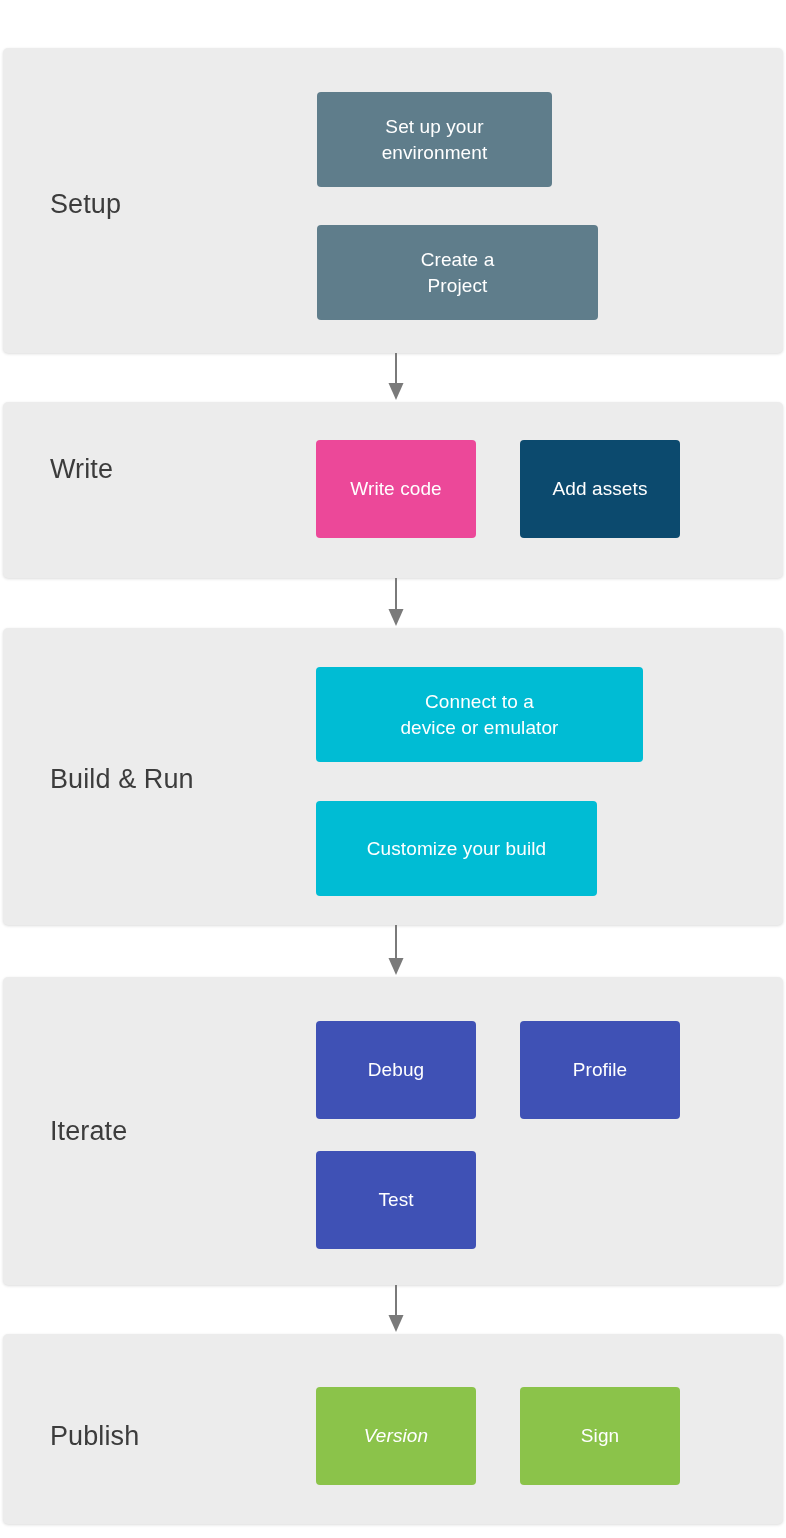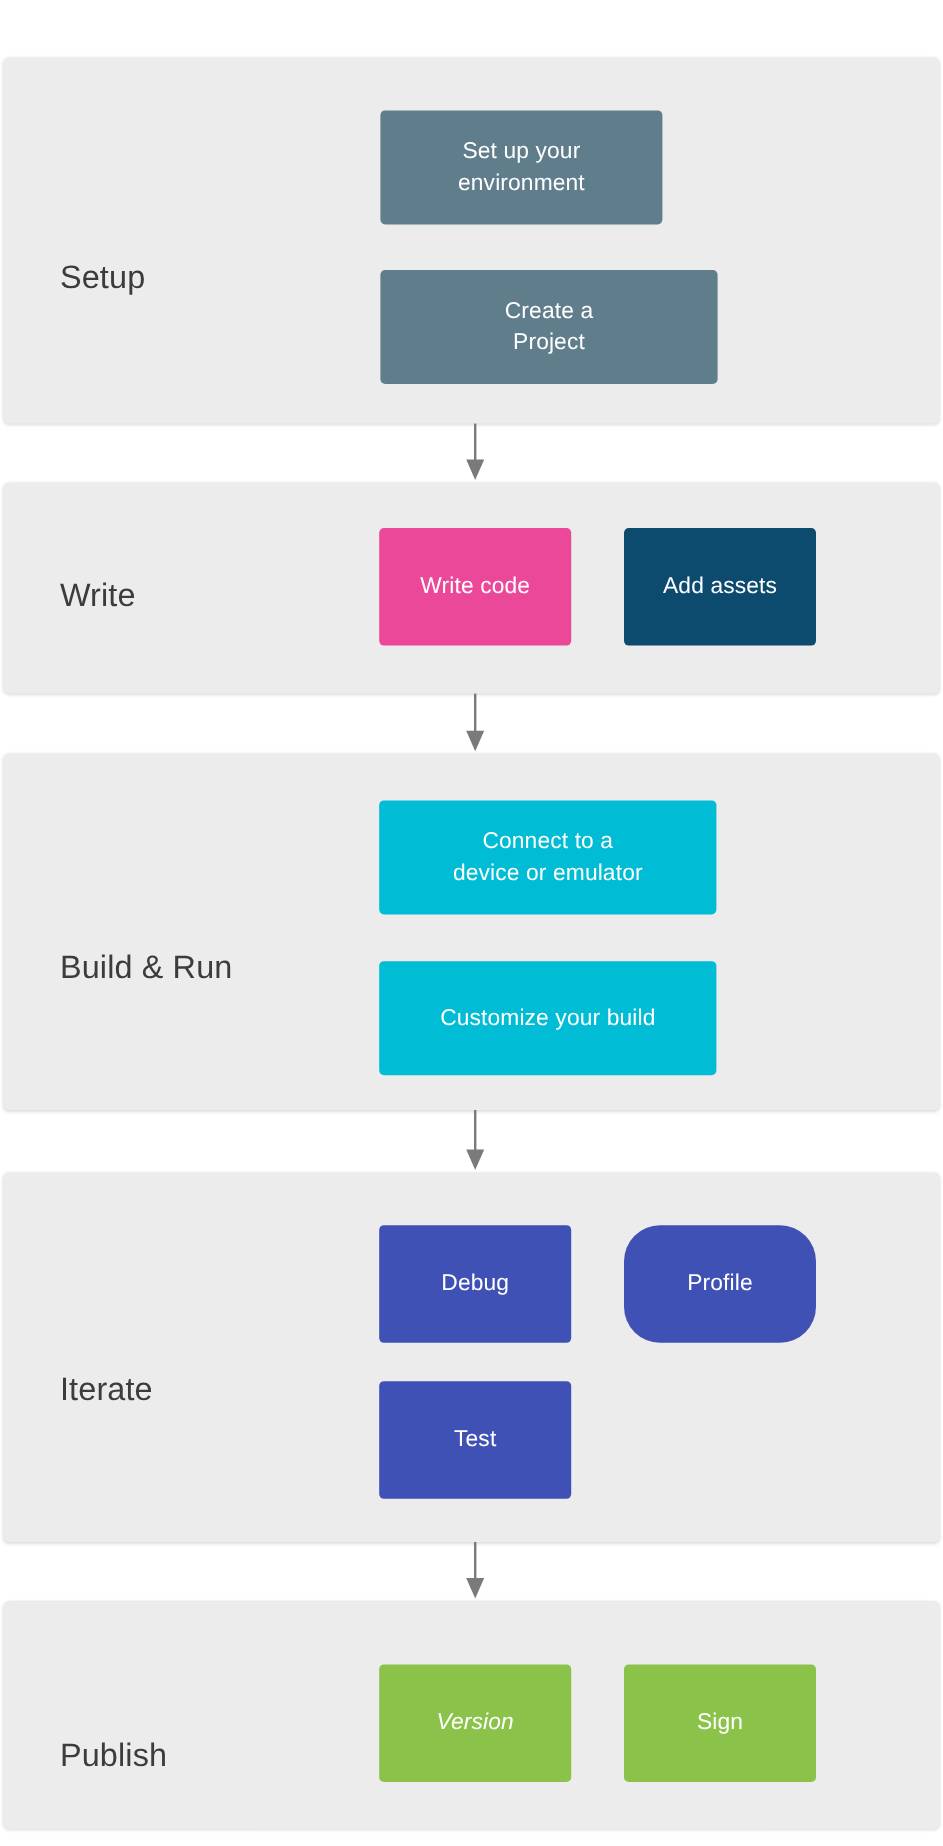--- a/index.html
+++ b/index.html
@@ -34,21 +34,20 @@
   }
 
   .stage-label {
     position: absolute;
     left: 50px;
     font-size: 27px;
     line-height: 1.2;
     color: #3c3c3c;
     white-space: nowrap;
     letter-spacing: 0.1px;
-    margin-top: 27px;
   }
 
   
   .node {
     position: absolute;
     display: flex;
     align-items: center;
     justify-content: center;
     text-align: center;
     border-radius: 4px;
@@ -118,21 +117,21 @@
     <svg width="24" height="50" viewBox="0 0 24 50">
       <line x1="12" y1="0" x2="12" y2="35" stroke="#7a7a7a" stroke-width="2"></line>
       <polygon points="12,48 4.5,31 19.5,31" fill="#7a7a7a"></polygon>
     </svg>
   </div>
 
   <div class="panel" style="top:628px; height:297px;"></div>
 
   <div class="stage-label" style="top:763px;">Build &amp; Run</div>
 
-  <div class="node" style="left:316px; top:667px; width:281px; height:95px; background:#00bcd4;">
+  <div class="node" style="left:316px; top:667px; width:327px; height:95px; background:#00bcd4;">
     <div>
       <span>Connect to a</span>
       <span>device or emulator</span>
     </div>
   </div>
 
   <div class="node" style="left:316px; top:801px; width:281px; height:95px; background:#00bcd4;">
     <div>
       <span>Customize your build</span>
     </div>
@@ -148,21 +147,21 @@
   <div class="panel" style="top:977px; height:308px;"></div>
 
   <div class="stage-label" style="top:1115px;">Iterate</div>
 
   <div class="node" style="left:316px; top:1021px; width:160px; height:98px; background:#3f51b5;">
     <div>
       <span>Debug</span>
     </div>
   </div>
 
-  <div class="node" style="left:520px; top:1021px; width:160px; height:98px; background:#3f51b5;border-radius:30px;">
+  <div class="node" style="left:520px; top:1021px; width:160px; height:98px; background:#3f51b5;">
     <div>
       <span>Profile</span>
     </div>
   </div>
 
   <div class="node" style="left:316px; top:1151px; width:160px; height:98px; background:#3f51b5;">
     <div>
       <span>Test</span>
     </div>
   </div>

